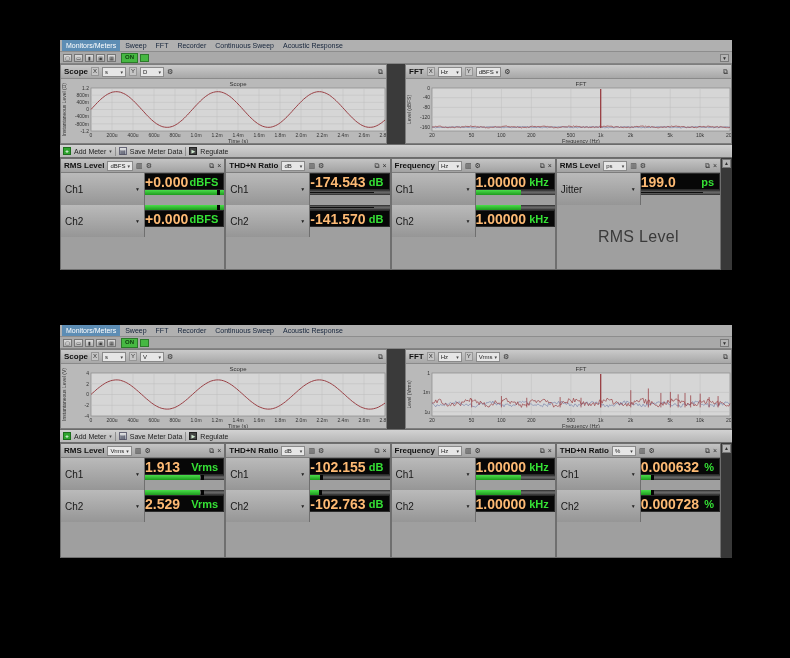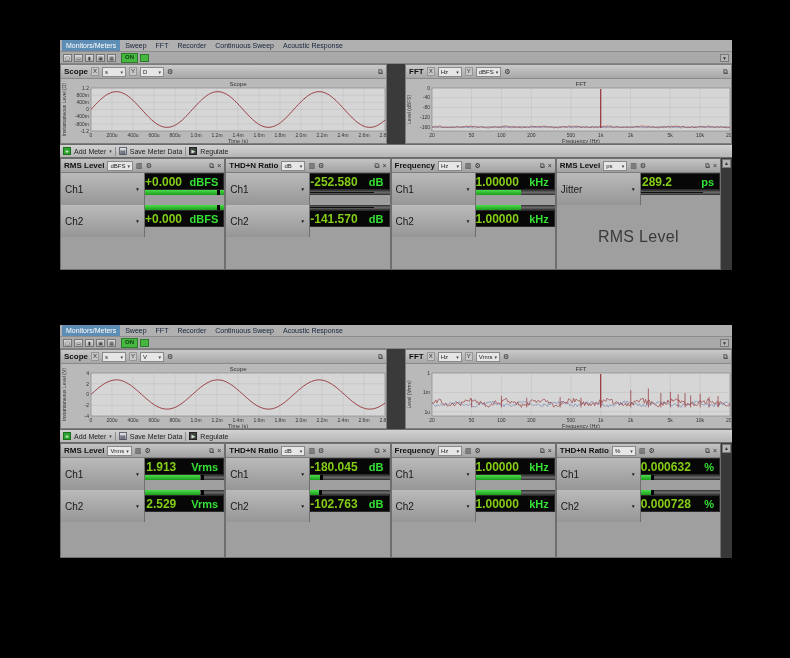--- a/index.html
+++ b/index.html
@@ -51,21 +51,21 @@
             font-size:5px;line-height:7px;text-align:center;color:#333}
   .mpanel{background:#9f9f9f;border:1px solid #6f6f6f;box-sizing:border-box;display:flex;flex-direction:column;overflow:hidden;min-width:0}
   .phdr{height:13px;flex:none;background:linear-gradient(#c4c4c4,#a2a2a2);display:flex;align-items:center;gap:3px;padding:0 3px;border-bottom:1px solid #7d7d7d}
   .ptitle{font-weight:bold;font-size:8px;color:#101010;white-space:nowrap}
   .chblock{display:flex;height:32px;flex:none}
   .chcell{width:84px;flex:none;background:linear-gradient(#bababa,#969696);border-right:1px solid #6f6f6f;box-sizing:border-box;
           display:flex;align-items:center;justify-content:space-between;padding:0 4px;font-size:10px;color:#181818}
   .chdrop{font-size:5px;color:#222}
   .rstack{flex:1;display:flex;flex-direction:column;min-width:0}
   .readout{height:17px;background:#070707;display:flex;align-items:center;justify-content:flex-end;padding-right:5px;border:1px solid #2b2b2b;border-left:none;box-sizing:border-box}
-  .mval{color:#84cc16;font-size:12px;font-weight:bold;white-space:nowrap}
+  .mval{color:#fdba74;font-size:14px;font-weight:bold;white-space:nowrap}
   .munit{color:#35e035;font-size:11px;font-weight:bold;width:42px;text-align:right;white-space:nowrap}
   .btrack{height:5px;background:linear-gradient(#2c2c2c,#666 40%,#666 60%,#2c2c2c);position:relative;overflow:hidden}
   .bfill{position:absolute;left:0;top:0;bottom:0;background:linear-gradient(#4ade4a,#1e9a1e)}
   .bmark{position:absolute;top:0;bottom:0;width:3px;background:#050505}
   .bdark{position:absolute;left:0;top:2px;height:1px;background:#0e0e0e}
   .overlay{flex:1;display:flex;align-items:center;justify-content:center;font-size:16px;color:#3a3a3a;letter-spacing:.3px}
 </style>
 </head>
 <body>
 
@@ -281,21 +281,21 @@
           <span class="hic">⧉</span>
           <span class="hic">×</span>
         </div>
         <div class="chblock">
           <div class="chcell">
             <span class="chname">Ch1</span>
             <span class="chdrop">▼</span>
           </div>
           <div class="rstack">
             <div class="readout">
-              <span class="mval">-252.580</span>
+              <span class="mval">-174.543</span>
               <span class="munit">dB</span>
             </div>
             <div class="btrack">
               <div class="bdark" style="width: 80%;"></div>
             </div>
           </div>
         </div>
         <div class="chblock">
           <div class="chcell">
             <span class="chname">Ch2</span>
@@ -369,21 +369,21 @@
           <span class="hic">⧉</span>
           <span class="hic">×</span>
         </div>
         <div class="chblock">
           <div class="chcell">
             <span class="chname">Jitter</span>
             <span class="chdrop">▼</span>
           </div>
           <div class="rstack">
             <div class="readout">
-              <span class="mval">289.2</span>
+              <span class="mval">199.0</span>
               <span class="munit">ps</span>
             </div>
             <div class="btrack">
               <div class="bdark" style="width: 78%;"></div>
             </div>
           </div>
         </div>
         <div class="overlay">RMS Level</div>
       </div>
     </div>
@@ -608,21 +608,21 @@
           <span class="hic">⧉</span>
           <span class="hic">×</span>
         </div>
         <div class="chblock">
           <div class="chcell">
             <span class="chname">Ch1</span>
             <span class="chdrop">▼</span>
           </div>
           <div class="rstack">
             <div class="readout">
-              <span class="mval">-180.045</span>
+              <span class="mval">-102.155</span>
               <span class="munit">dB</span>
             </div>
             <div class="btrack">
               <div class="bfill" style="width: 13%;"></div>
               <div class="bmark" style="left: calc(15% - 2px);"></div>
             </div>
           </div>
         </div>
         <div class="chblock">
           <div class="chcell">

